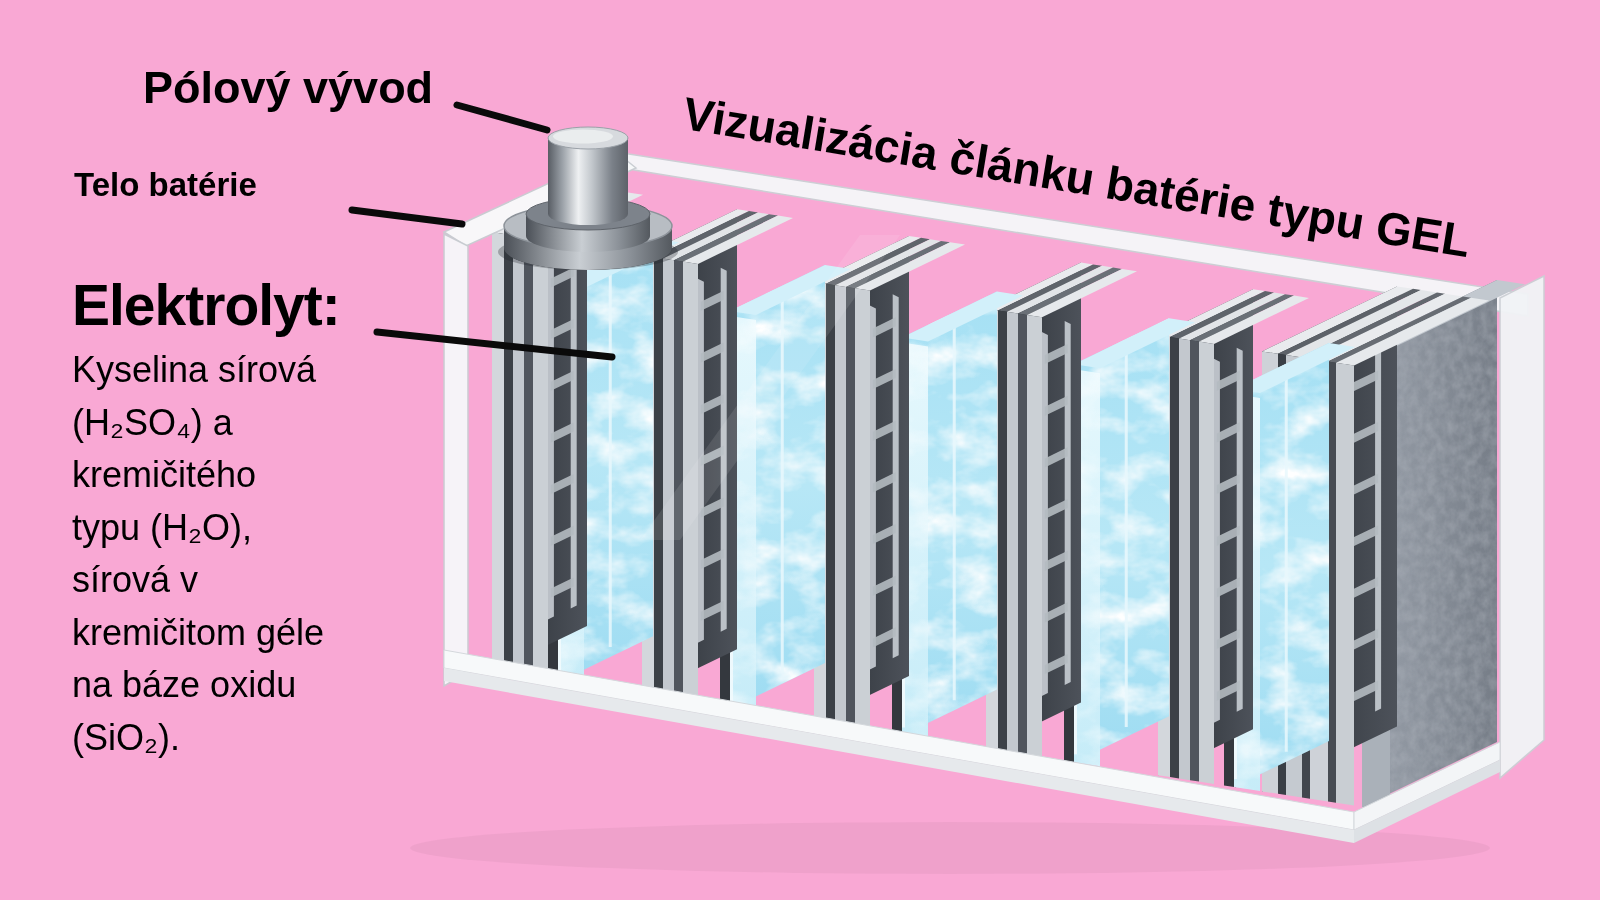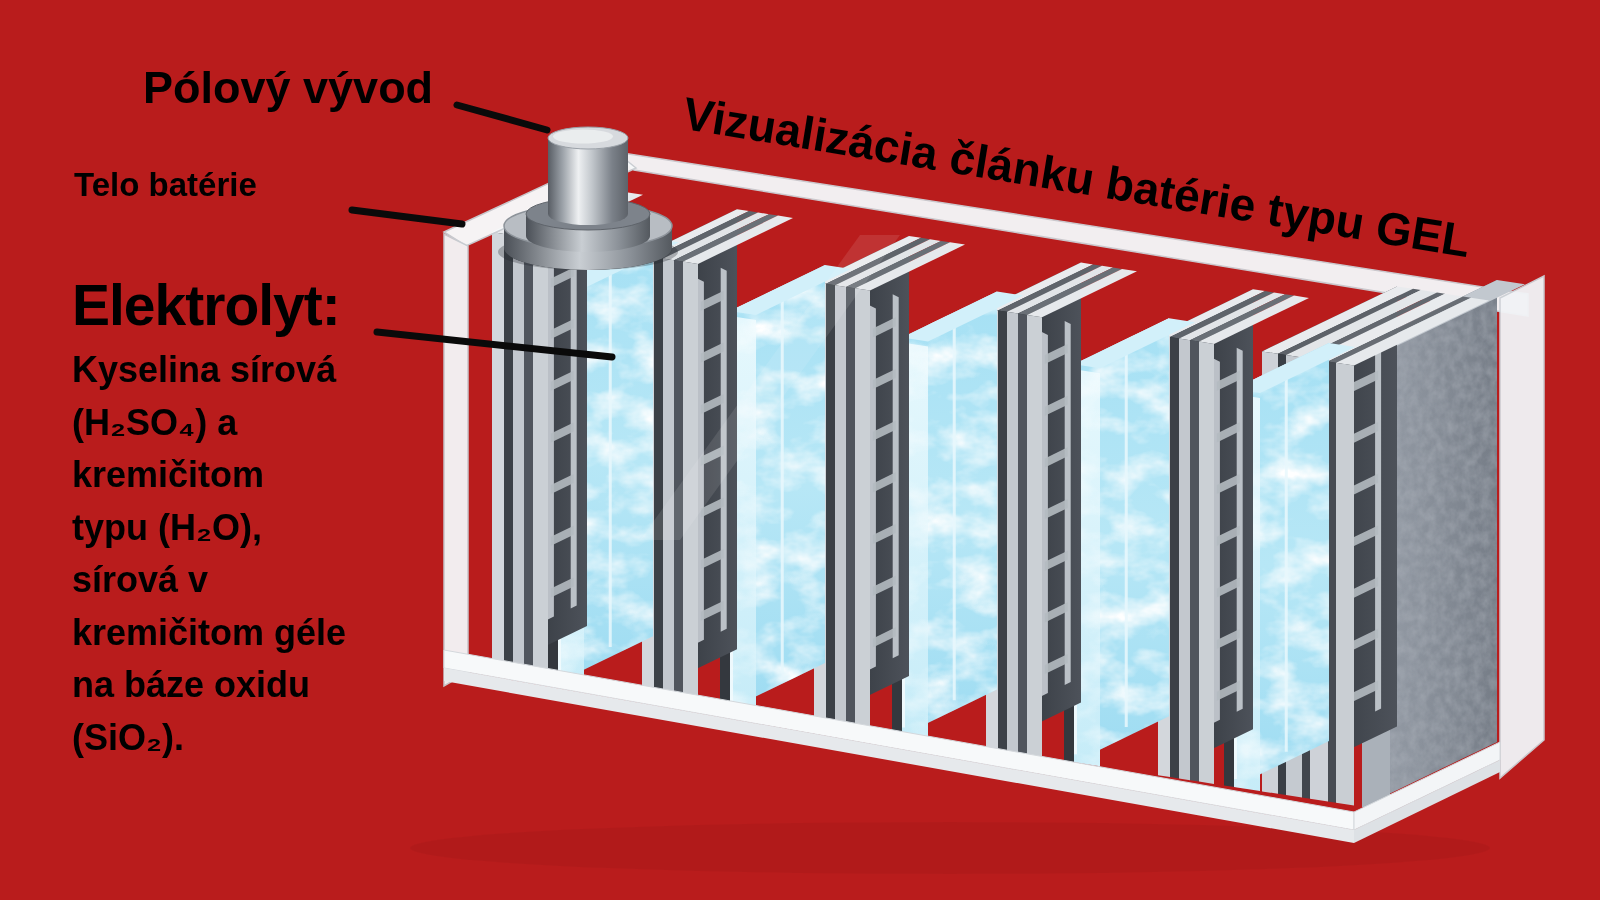--- a/index.html
+++ b/index.html
@@ -1,23 +1,23 @@
 <!DOCTYPE html>
 <html><head>
 <meta charset="utf-8">
 <style>
   html,body{margin:0;padding:0;background:#ffffff;}
-  #stage{position:relative;width:1600px;height:900px;overflow:hidden;background:#b91c1c;
+  #stage{position:relative;width:1600px;height:900px;overflow:hidden;background:#f9a8d4;
          font-family:"Liberation Sans","DejaVu Sans",sans-serif;}
   #battery-svg{position:absolute;left:0;top:0;z-index:1;}
   .lbl{position:absolute;color:#000;font-weight:700;z-index:3;white-space:nowrap;}
   .lbl-terminal{left:143px;top:62px;font-size:45px;}
   .lbl-body{left:74px;top:166px;font-size:33px;}
   .lbl-elec-head{left:72px;top:272px;font-size:57px;letter-spacing:-1px;text-align:right;}
-  .elec-lines{position:absolute;left:72px;top:344px;z-index:3;color:#000;font-weight:700;
+  .elec-lines{position:absolute;left:72px;top:344px;z-index:3;color:#000;font-weight:400;
               font-size:36px;line-height:52.5px;}
   .title{position:absolute;left:688px;top:86px;font-size:46px;font-weight:700;color:#000;
          transform:rotate(9.3deg);transform-origin:0 0;z-index:3;white-space:nowrap;letter-spacing:0px;}
 </style>
 </head>
 <body>
 
 <div id="stage">
 
   <svg id="battery-svg" width="1600" height="900" viewBox="0 0 1600 900">
@@ -291,21 +291,21 @@
       </g>
   </svg>
 
   <div class="lbl lbl-terminal">Pólový vývod</div>
   <div class="lbl lbl-body">Telo batérie</div>
   <div class="lbl lbl-elec-head">Elektrolyt:</div>
 
   <div class="elec-lines">
     <div>Kyselina sírová</div>
     <div>(H₂SO₄) a</div>
-    <div>kremičitom</div>
+    <div>kremičitého</div>
     <div>typu (H₂O),</div>
     <div>sírová v</div>
     <div>kremičitom géle</div>
     <div>na báze oxidu</div>
     <div>(SiO₂).</div>
   </div>
 
   <div class="title">Vizualizácia článku batérie typu GEL</div>
 </div>
 

